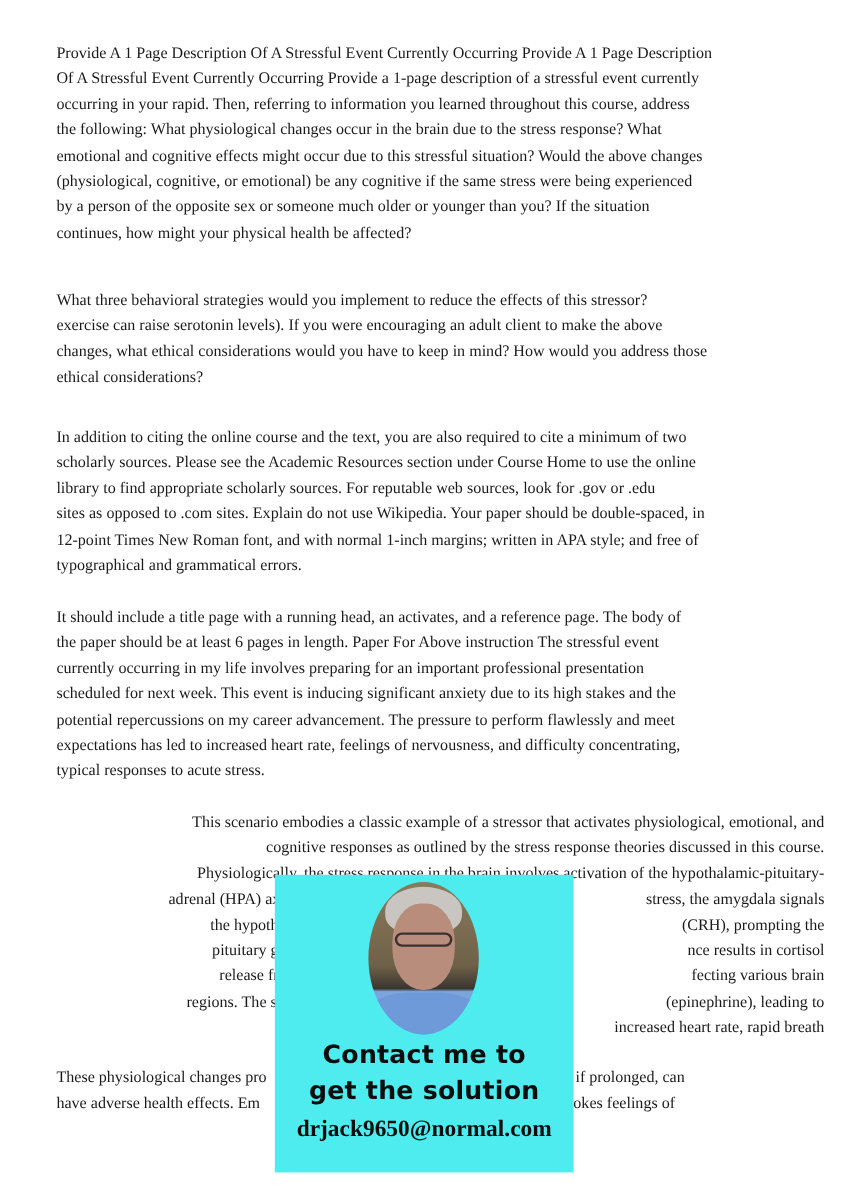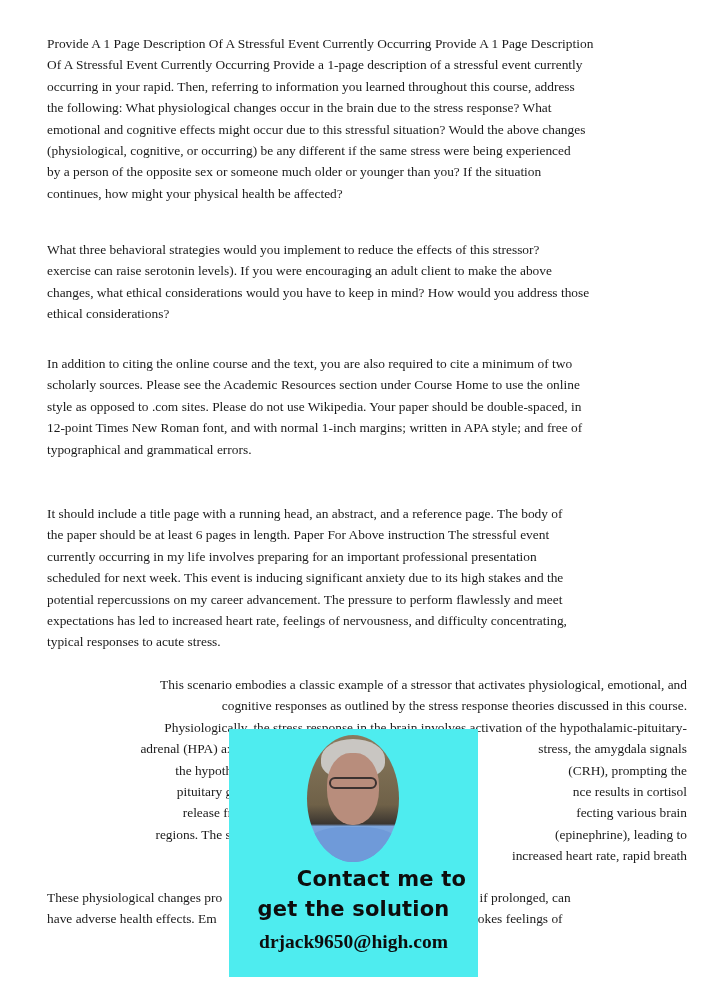--- a/index.html
+++ b/index.html
@@ -93,21 +93,21 @@
     position: absolute;
     left: 0;
     width: 249px;
     text-align: center;
     font-family: "DejaVu Sans", "Liberation Sans", sans-serif;
     font-weight: bold;
     font-size: 21px;
     color: #0d0d0d;
     letter-spacing: 0.2px;
   }
-  .cta1 { top: 138px; padding-left: 28px; }
+  .cta1 { top: 138px; }
   .cta2 { top: 168px; }
   .email {
     position: absolute;
     left: 0;
     top: 202px;
     width: 249px;
     text-align: center;
     font-family: "Liberation Serif", "DejaVu Serif", serif;
     font-weight: bold;
     font-size: 19.5px;
@@ -118,42 +118,43 @@
 <body>
 
 <div class="page">
 
   <div class="para p1">
     <span class="line">Provide A 1 Page Description Of A Stressful Event Currently Occurring Provide A 1 Page Description</span>
     <span class="line">Of A Stressful Event Currently Occurring Provide a 1-page description of a stressful event currently</span>
     <span class="line">occurring in your rapid. Then, referring to information you learned throughout this course, address</span>
     <span class="line">the following: What physiological changes occur in the brain due to the stress response? What</span>
     <span class="line">emotional and cognitive effects might occur due to this stressful situation? Would the above changes</span>
-    <span class="line">(physiological, cognitive, or occurring) be any different if the same stress were being experienced</span>
+    <span class="line">(physiological, cognitive, or emotional) be any cognitive if the same stress were being experienced</span>
     <span class="line">by a person of the opposite sex or someone much older or younger than you? If the situation</span>
     <span class="line">continues, how might your physical health be affected?</span>
   </div>
 
   <div class="para p2">
     <span class="line">What three behavioral strategies would you implement to reduce the effects of this stressor?</span>
     <span class="line">exercise can raise serotonin levels). If you were encouraging an adult client to make the above</span>
     <span class="line">changes, what ethical considerations would you have to keep in mind? How would you address those</span>
     <span class="line">ethical considerations?</span>
   </div>
 
   <div class="para p3">
     <span class="line">In addition to citing the online course and the text, you are also required to cite a minimum of two</span>
     <span class="line">scholarly sources. Please see the Academic Resources section under Course Home to use the online</span>
-    <span class="line">style as opposed to .com sites. Please do not use Wikipedia. Your paper should be double-spaced, in</span>
+    <span class="line">library to find appropriate scholarly sources. For reputable web sources, look for .gov or .edu</span>
+    <span class="line">sites as opposed to .com sites. Explain do not use Wikipedia. Your paper should be double-spaced, in</span>
     <span class="line">12-point Times New Roman font, and with normal 1-inch margins; written in APA style; and free of</span>
     <span class="line">typographical and grammatical errors.</span>
   </div>
 
   <div class="para p4">
-    <span class="line">It should include a title page with a running head, an abstract, and a reference page. The body of</span>
+    <span class="line">It should include a title page with a running head, an activates, and a reference page. The body of</span>
     <span class="line">the paper should be at least 6 pages in length. Paper For Above instruction The stressful event</span>
     <span class="line">currently occurring in my life involves preparing for an important professional presentation</span>
     <span class="line">scheduled for next week. This event is inducing significant anxiety due to its high stakes and the</span>
     <span class="line">potential repercussions on my career advancement. The pressure to perform flawlessly and meet</span>
     <span class="line">expectations has led to increased heart rate, feelings of nervousness, and difficulty concentrating,</span>
     <span class="line">typical responses to acute stress.</span>
   </div>
 
   <div class="para p5">
     <span class="line">This scenario embodies a classic example of a stressor that activates physiological, emotional, and</span>
@@ -174,16 +175,16 @@
 
   <div class="overlay">
     <div class="portrait">
       <div class="shirt"></div>
       <div class="hair"></div>
       <div class="face"></div>
       <div class="glasses"></div>
     </div>
     <div class="cta-line cta1">Contact me to</div>
     <div class="cta-line cta2">get the solution</div>
-    <div class="email">drjack9650@high.com</div>
+    <div class="email">drjack9650@normal.com</div>
   </div>
 
 </div>
 
 </body></html>

